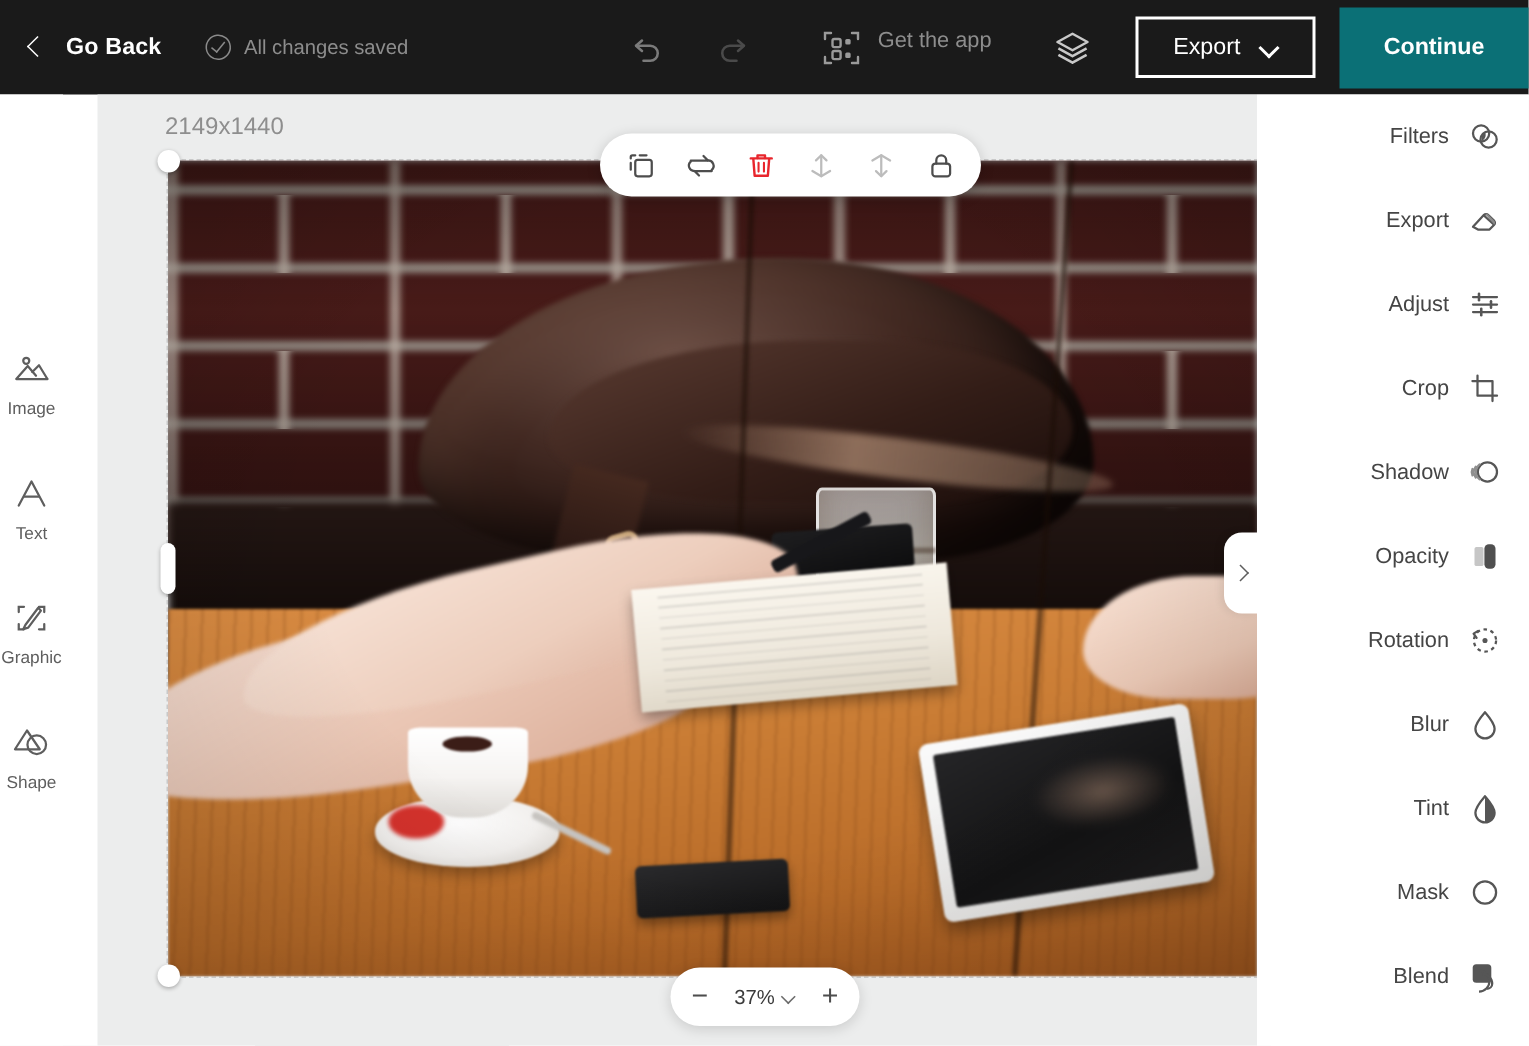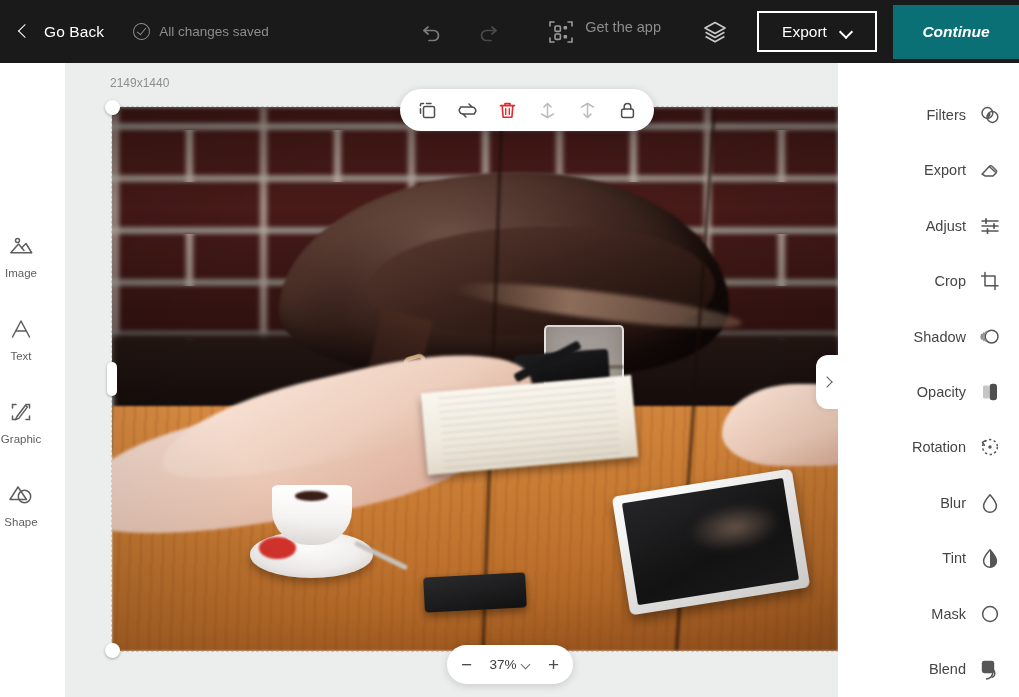--- a/index.html
+++ b/index.html
@@ -24,21 +24,21 @@
   .chev-left {
     width: 18px; height: 18px; position: relative;
   }
   .chev-left::before {
     content: ""; position: absolute; left: 6px; top: 3px;
     width: 9px; height: 9px;
     border-left: 1.9px solid #ffffff; border-bottom: 1.9px solid #ffffff;
     transform: rotate(45deg);
   }
   .hdr-back-label {
-    color: #ffffff; font-size: 15.5px; font-weight: normal;
+    color: #ffffff; font-size: 15.5px; font-weight: bold;
     letter-spacing: .1px;
   }
   .hdr-saved {
     display: flex; align-items: center; gap: 9px;
     margin-left: 29px;
   }
   .check-circle {
     width: 17px; height: 17px; border-radius: 50%;
     border: 1.6px solid #8a8a8a; position: relative;
     transform: rotate(-6deg);
@@ -81,21 +81,21 @@
   .chev-down::before {
     content: ""; position: absolute; left: 1px; top: 0px;
     width: 8px; height: 8px;
     border-right: 2px solid #ffffff; border-bottom: 2px solid #ffffff;
     transform: rotate(45deg);
   }
   #continue-btn {
     margin-left: 16px; margin-right: 0;
     width: 126px; height: 54px;
     background: #0b7076; border: none; cursor: pointer;
-    display: flex; align-items: center; justify-content: center; font-style: italic;
+    display: flex; align-items: center; justify-content: center;
   }
   .continue-label { color: #ffffff; font-size: 15.5px; font-weight: bold; }
 
   
   #left-rail {
     position: absolute; left: 0; top: 63px;
     width: 42px; height: 634px;
     background: #ffffff;
     display: flex; flex-direction: column;
     align-items: center; justify-content: center;
@@ -109,21 +109,21 @@
 
   
   #canvas {
     position: absolute; left: 65px; top: 63px;
     width: 773px; height: 634px;
     background: #eceded;
     overflow: hidden;
   }
   #dim-label {
     position: absolute; left: 45px; top: 13px;
-    font-size: 12px; color: #8e8e8e;
+    font-size: 16px; color: #8e8e8e;
   }
   
   #photo-wrap {
     position: absolute; left: 47px; top: 44px;
     width: 726px; height: 544px;
   }
   #photo {
     position: absolute; inset: 0;
     overflow: hidden;
     outline: 1.5px dashed #c9c9c9;
@@ -414,21 +414,21 @@
     transform: rotate(45deg);
   }
 
   
   #right-panel {
     position: absolute; left: 838px; top: 63px;
     width: 181px; height: 634px;
     background: #ffffff;
     display: flex; flex-direction: column;
     align-items: flex-end;
-    padding-top: 24px; padding-right: 18px;
+    padding-right: 18px;
   }
   .rp-item {
     display: flex; align-items: center; justify-content: flex-end;
     gap: 13px; height: 56px; cursor: pointer; width: 100%;
   }
   .rp-label { font-size: 14.5px; color: #454545; }
   .rp-icon { width: 22px; height: 22px; display: flex; align-items: center; justify-content: center; }
 </style>
 </head>
 <body>

